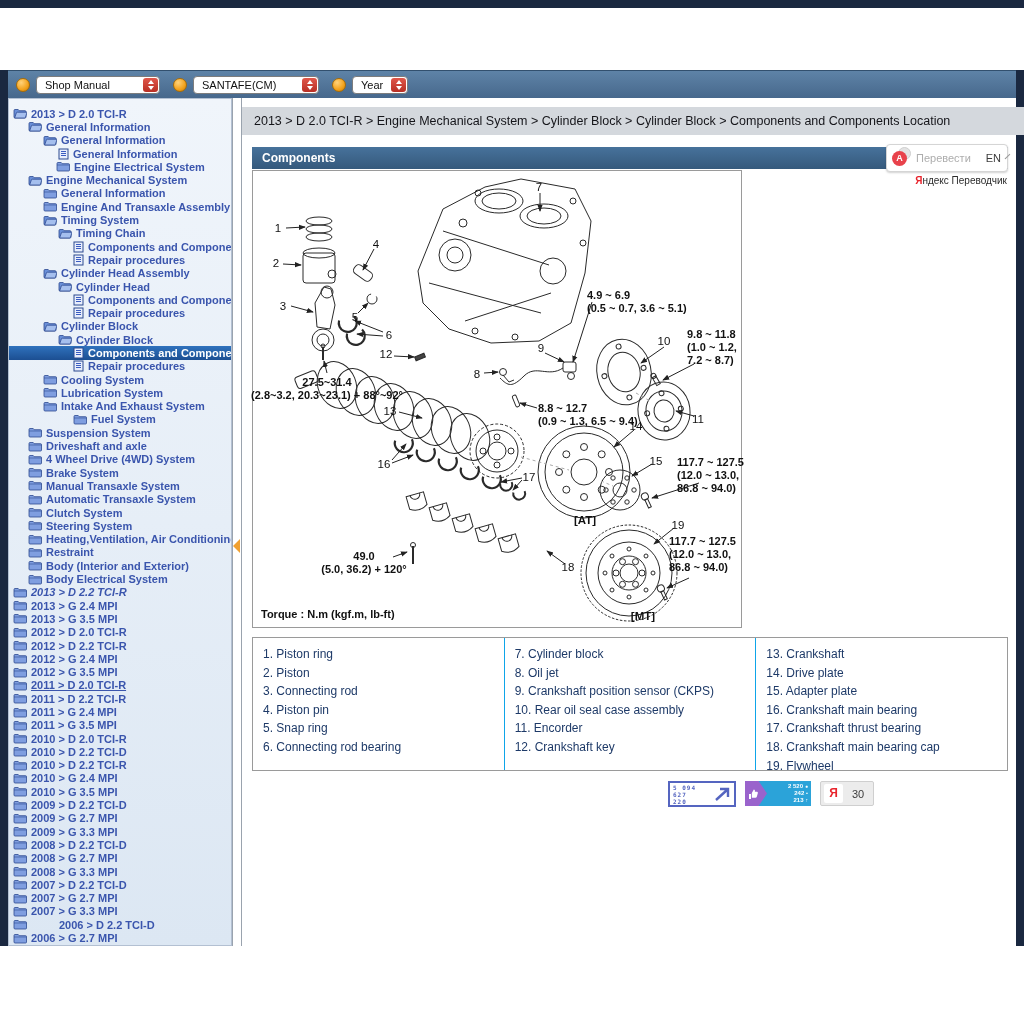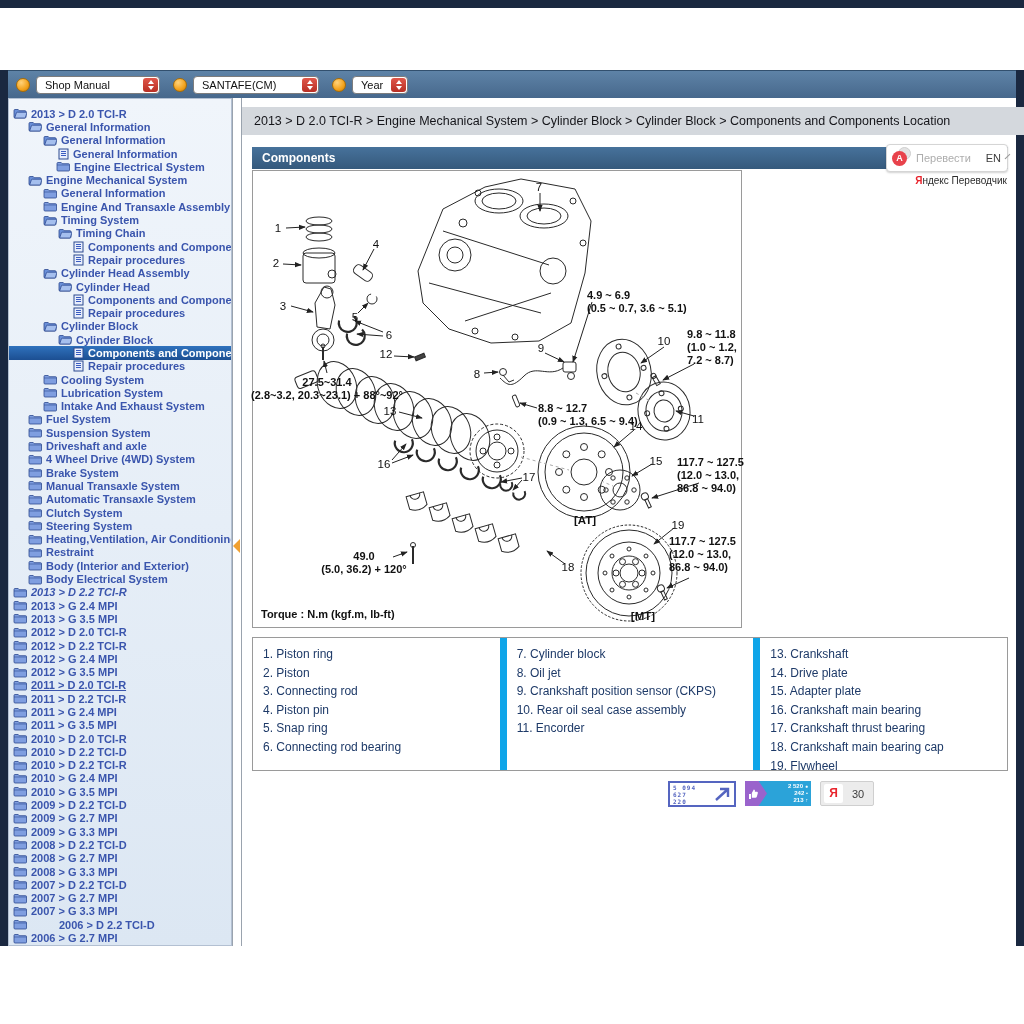--- a/index.html
+++ b/index.html
@@ -66,21 +66,21 @@
   #diagram-art{position:absolute;left:0;top:0;}
   #diagram-annotations{position:absolute;left:0;top:0;width:488px;height:456px;}
   .callout{position:absolute;transform:translate(-50%,-50%);font-size:11.5px;color:#111;}
   .torque{position:absolute;font-size:11px;font-weight:bold;color:#111;line-height:13px;white-space:nowrap;}
   .torque.center{transform:translateX(-50%);text-align:center;}
   .vtag{position:absolute;transform:translate(-50%,-50%);font-size:11.5px;font-weight:bold;color:#111;}
   .torque-note{position:absolute;left:8px;bottom:7px;font-size:11px;font-weight:bold;color:#111;}
   
   #parts-table{position:absolute;left:10px;top:539px;width:756px;height:134px;box-sizing:border-box;
                border:1px solid #9a9a9a;display:flex;}
-  .parts-col{flex:1;border-right:7px solid #0ea5e9;padding:7px 4px 0 10px;box-sizing:border-box;overflow:hidden;}
+  .parts-col{flex:1;border-right:1px solid #0ea5e9;padding:7px 4px 0 10px;box-sizing:border-box;overflow:hidden;}
   .parts-col:last-child{border-right:none;}
   .part-item{font-size:12px;color:#1e3a68;line-height:18.6px;white-space:nowrap;}
   
   #counters{position:absolute;left:426px;top:683px;display:flex;gap:9px;align-items:flex-start;}
   .cbadge{display:flex;text-decoration:none;}
   .c1{width:68px;height:26px;background:#fff;border:2px solid #5565c0;box-sizing:border-box;
       align-items:center;justify-content:space-between;padding:0 2px 0 3px;}
   .c1lines{display:flex;flex-direction:column;font-family:"DejaVu Sans Mono",monospace;
            font-size:6px;font-weight:bold;color:#5565c0;line-height:7px;letter-spacing:1px;}
   .c2{width:66px;height:25px;background:#2ba3d9;position:relative;align-items:center;}
@@ -331,21 +331,21 @@
       </div>
       <div class="tree-row" style="padding-left: 34px;">
         <span class="ticon">
           <svg width="14" height="11" viewBox="0 0 14 11">
             <path d="M1 2.5 Q1 1.5 2 1.5 h3.2 l1 1.2 H12.6 q0.9 0 0.9 1 V9 q0 1 -0.9 1 H2 Q1 10 1 9 Z" fill="#7f9ee0" stroke="#2d4a90" stroke-width="0.8"></path>
             <path d="M1 4 h12.5" stroke="#2d4a90" stroke-width="0.6"></path>
           </svg>
         </span>
         <span>Intake And Exhaust System</span>
       </div>
-      <div class="tree-row" style="padding-left: 19px;">
+      <div class="tree-row" style="padding-left: 19px; margin-left: 45px;">
         <span class="ticon">
           <svg width="14" height="11" viewBox="0 0 14 11">
             <path d="M1 2.5 Q1 1.5 2 1.5 h3.2 l1 1.2 H12.6 q0.9 0 0.9 1 V9 q0 1 -0.9 1 H2 Q1 10 1 9 Z" fill="#7f9ee0" stroke="#2d4a90" stroke-width="0.8"></path>
             <path d="M1 4 h12.5" stroke="#2d4a90" stroke-width="0.6"></path>
           </svg>
         </span>
         <span>Fuel System</span>
       </div>
       <div class="tree-row" style="padding-left: 19px;">
         <span class="ticon">
@@ -1043,20 +1043,21 @@
           <div class="part-item">4. Piston pin</div>
           <div class="part-item">5. Snap ring</div>
           <div class="part-item">6. Connecting rod bearing</div>
         </div>
         <div class="parts-col">
           <div class="part-item">7. Cylinder block</div>
           <div class="part-item">8. Oil jet</div>
           <div class="part-item">9. Crankshaft position sensor (CKPS)</div>
           <div class="part-item">10. Rear oil seal case assembly</div>
           <div class="part-item">11. Encorder</div>
+          <div class="part-item">12. Crankshaft key</div>
         </div>
         <div class="parts-col">
           <div class="part-item">13. Crankshaft</div>
           <div class="part-item">14. Drive plate</div>
           <div class="part-item">15. Adapter plate</div>
           <div class="part-item">16. Crankshaft main bearing</div>
           <div class="part-item">17. Crankshaft thrust bearing</div>
           <div class="part-item">18. Crankshaft main bearing cap</div>
           <div class="part-item">19. Flywheel</div>
         </div>

